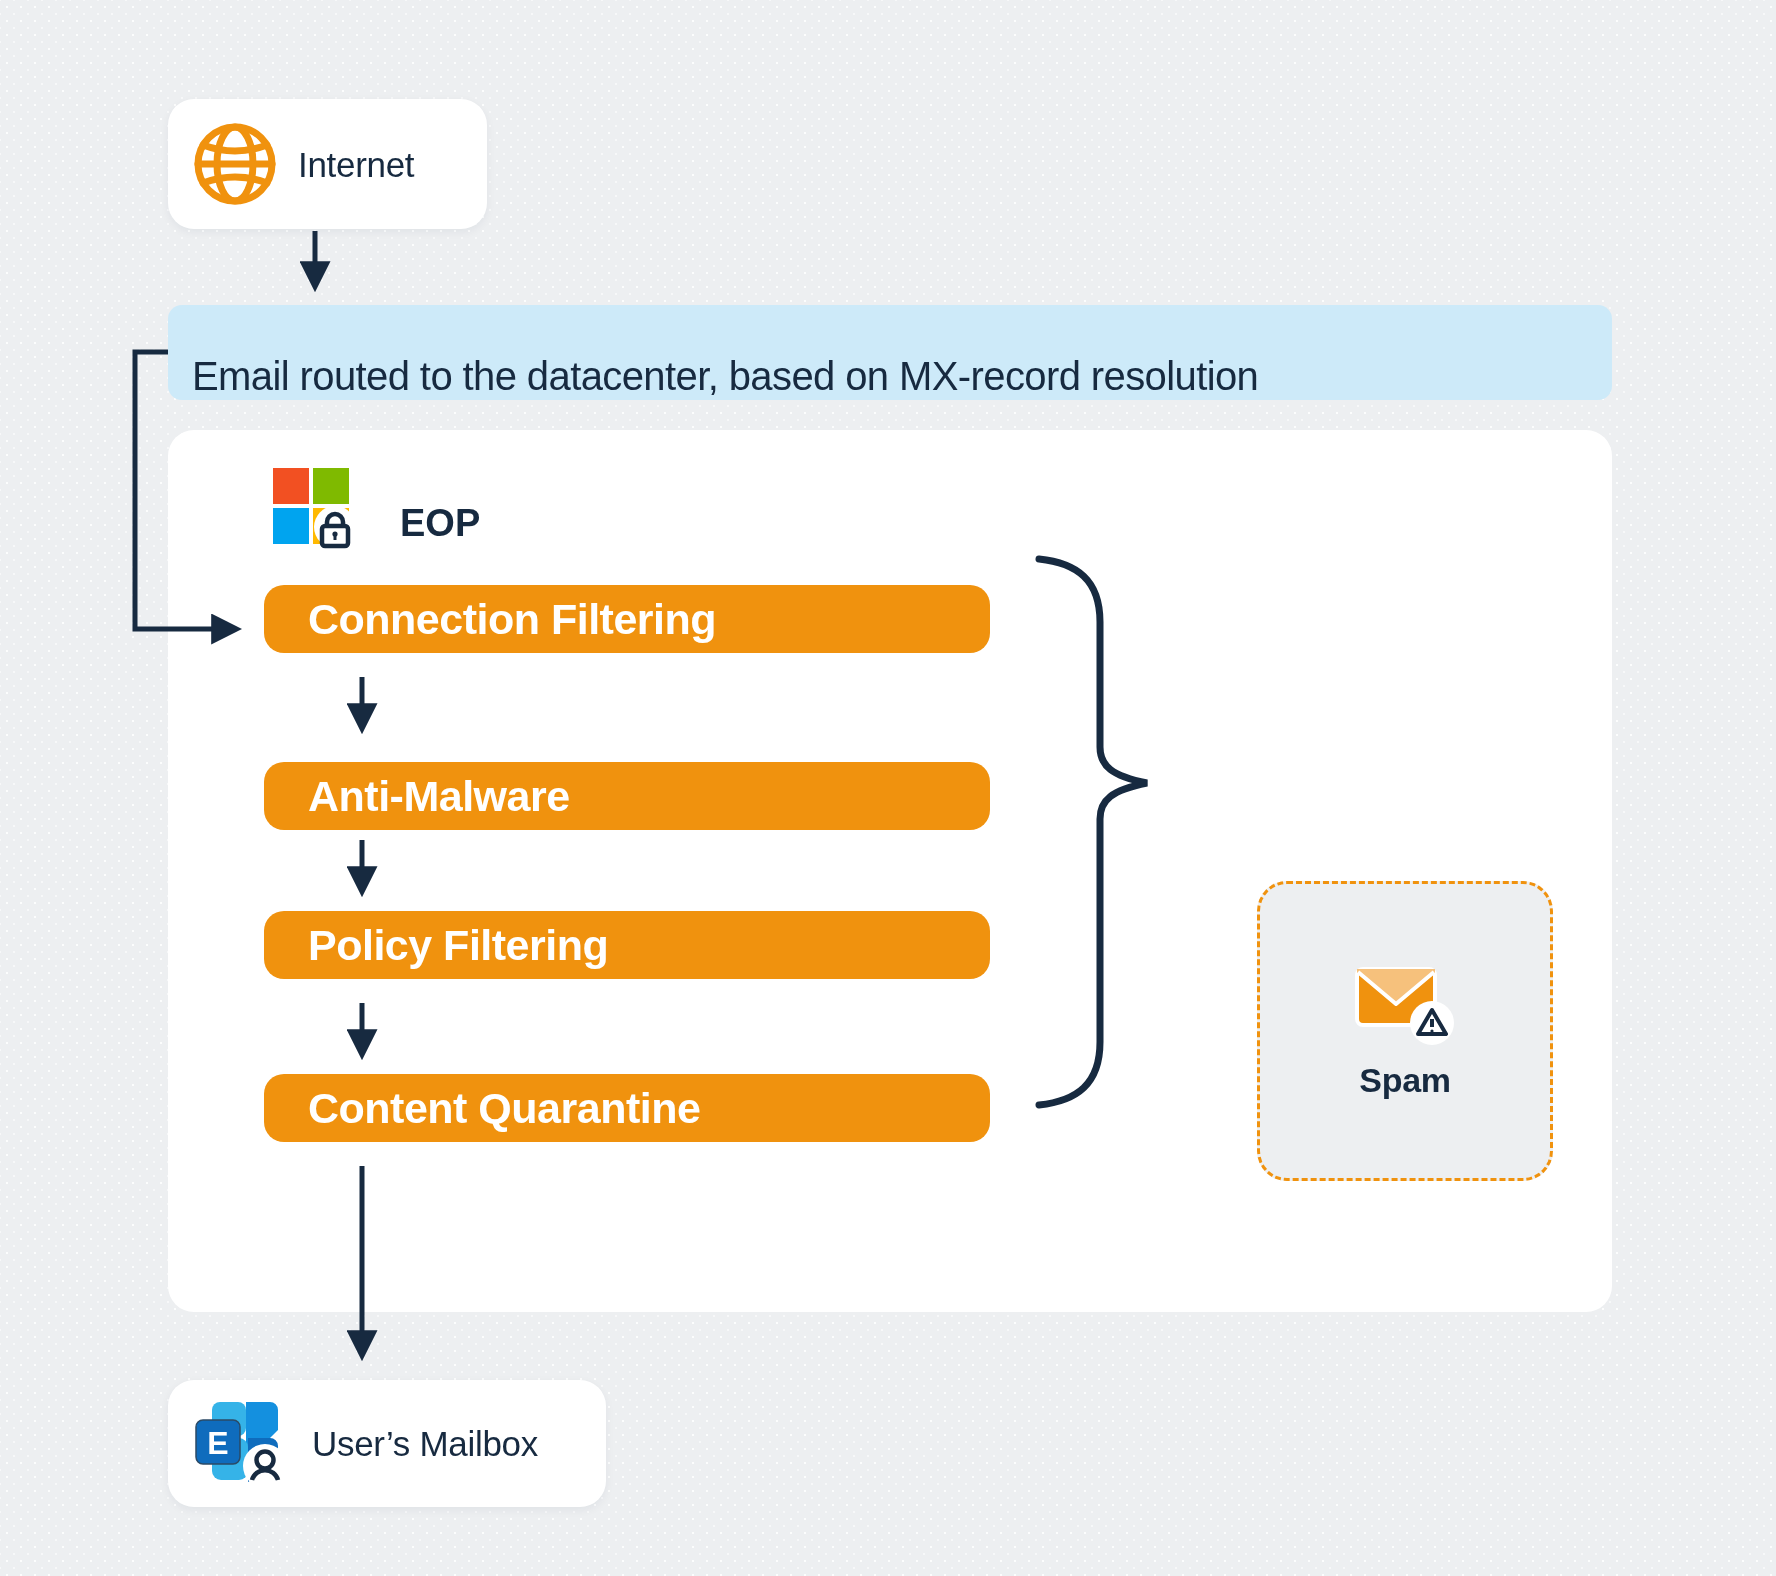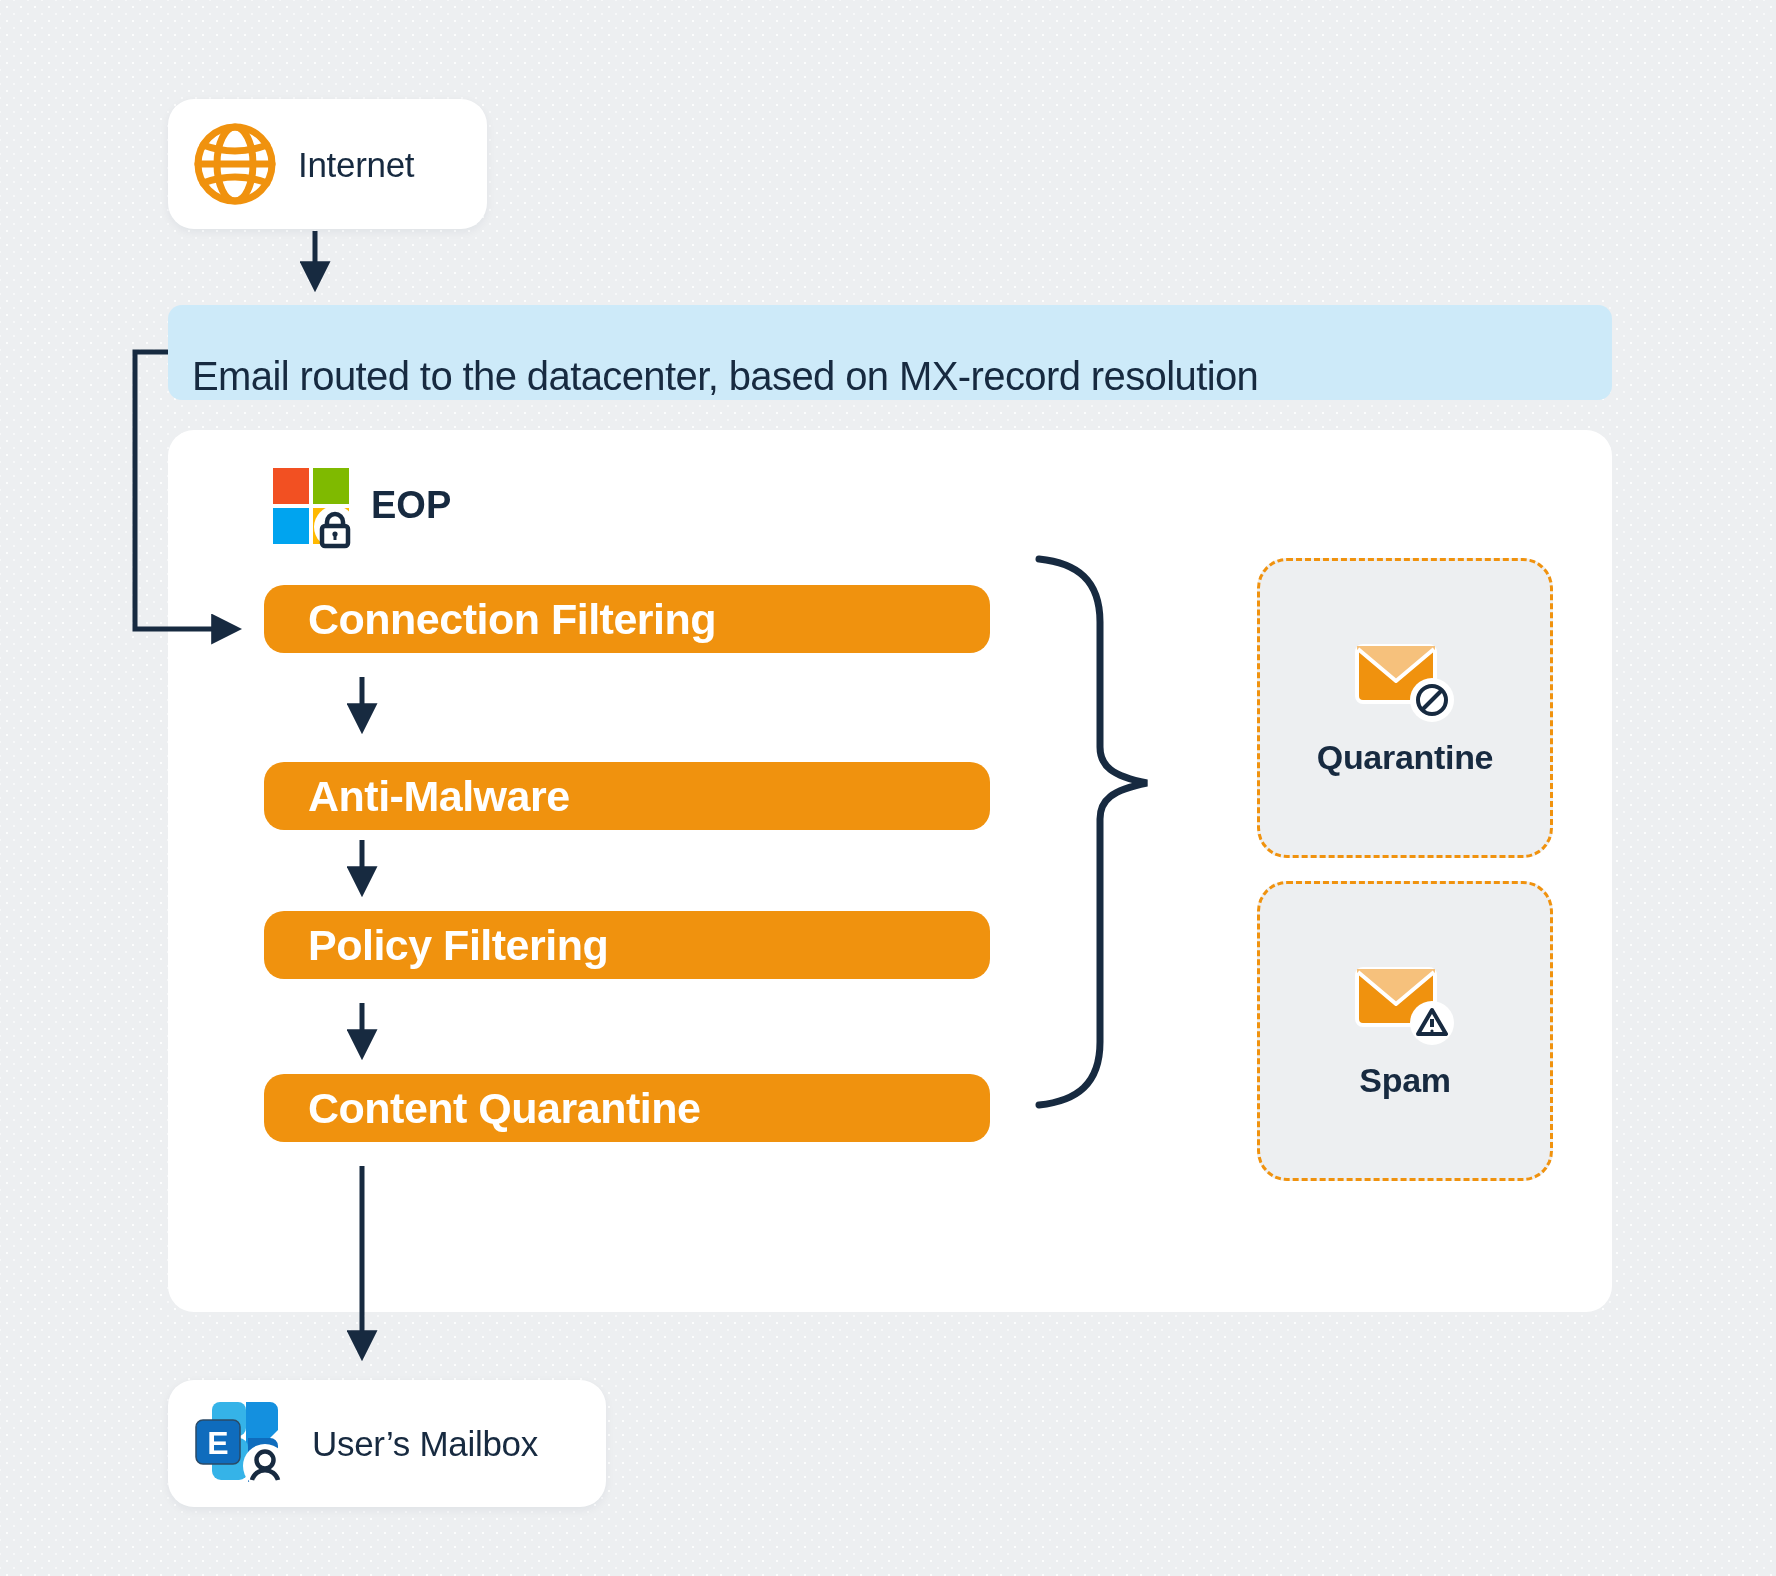--- a/index.html
+++ b/index.html
@@ -43,21 +43,21 @@
   }
   .banner-text{font-size:40px;font-weight:400;letter-spacing:-.6px;color:var(--navy);margin-top:48px;}
 
   .container{
     position:absolute;left:168px;top:430px;width:1444px;height:882px;
     background:var(--card-white,#fff);
     border-radius:26px;
     z-index:1;
   }
 
-  .eop-row{position:absolute;left:105px;top:38px;display:flex;align-items:center;}
+  .eop-row{position:absolute;left:105px;top:38px;display:flex;align-items:flex-end;gap:29px;}
   .eop-label{font-size:38px;font-weight:700;margin-left:16px;margin-bottom:8px;line-height:1;}
 
   .filter-box{
     position:absolute;left:96px;width:726px;height:68px;
     background:var(--accent-orange,#F0920E);
     border-radius:20px;
     display:flex;align-items:center;
     padding-left:44px;box-sizing:border-box;
   }
   .filter-label{color:#fff;font-size:43px;font-weight:700;letter-spacing:-.5px;line-height:1;}
@@ -124,33 +124,20 @@
     <div class="filter-box filter-1">
       <span class="filter-label">Anti-Malware</span>
     </div>
     <div class="filter-box filter-2">
       <span class="filter-label">Policy Filtering</span>
     </div>
     <div class="filter-box filter-3">
       <span class="filter-label">Content Quarantine</span>
     </div>
 
-    <div class="outcome-box outcome-quarantine dots">
-      <svg width="104" height="84" viewBox="0 0 104 84">
-        <rect x="4" y="6" width="78" height="56" rx="6" fill="var(--accent-orange)" stroke="#fff" stroke-width="4"></rect>
-        <path d="M4 10 L43 42 L82 10 L82 6 L4 6 Z" fill="var(--envelope-flap-light)"></path>
-        <path d="M5 9 L43 41 L81 9" fill="none" stroke="#fff" stroke-width="4" stroke-linejoin="round"></path>
-        <circle cx="79" cy="60" r="22" fill="#fff"></circle>
-        <g>
-          <circle cx="79" cy="60" r="14" fill="none" stroke="var(--navy)" stroke-width="4"></circle>
-          <line x1="69.5" y1="69.5" x2="88.5" y2="50.5" stroke="var(--navy)" stroke-width="4"></line>
-        </g>
-      </svg>
-      <span class="outcome-label">Quarantine</span>
-    </div>
 
     <div class="outcome-box outcome-spam dots">
       <svg width="104" height="84" viewBox="0 0 104 84">
         <rect x="4" y="6" width="78" height="56" rx="6" fill="var(--accent-orange)" stroke="#fff" stroke-width="4"></rect>
         <path d="M4 10 L43 42 L82 10 L82 6 L4 6 Z" fill="var(--envelope-flap-light)"></path>
         <path d="M5 9 L43 41 L81 9" fill="none" stroke="#fff" stroke-width="4" stroke-linejoin="round"></path>
         <circle cx="79" cy="60" r="22" fill="#fff"></circle>
         <g>
           <path d="M79 47 L93 71 L65 71 Z" fill="none" stroke="var(--navy)" stroke-width="4" stroke-linejoin="round"></path>
           <line x1="79" y1="56" x2="79" y2="64" stroke="var(--navy)" stroke-width="4"></line>

